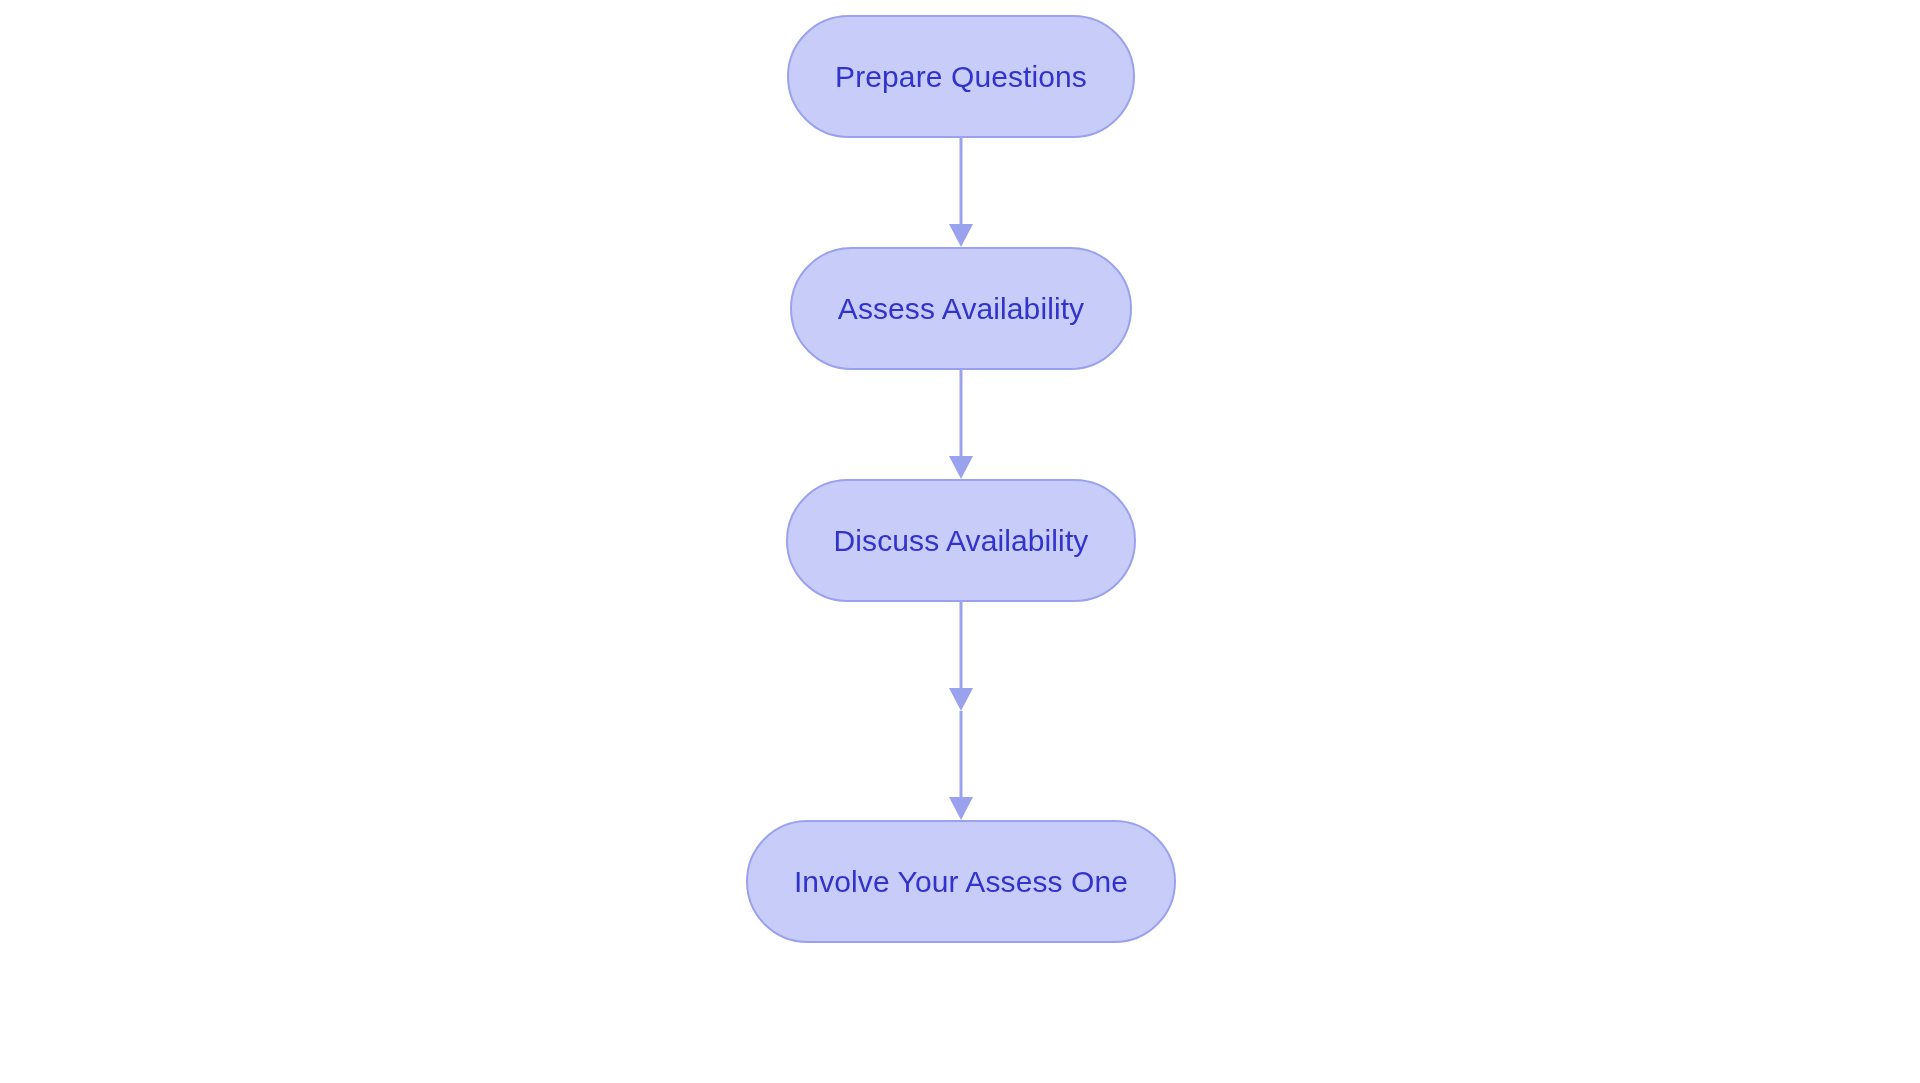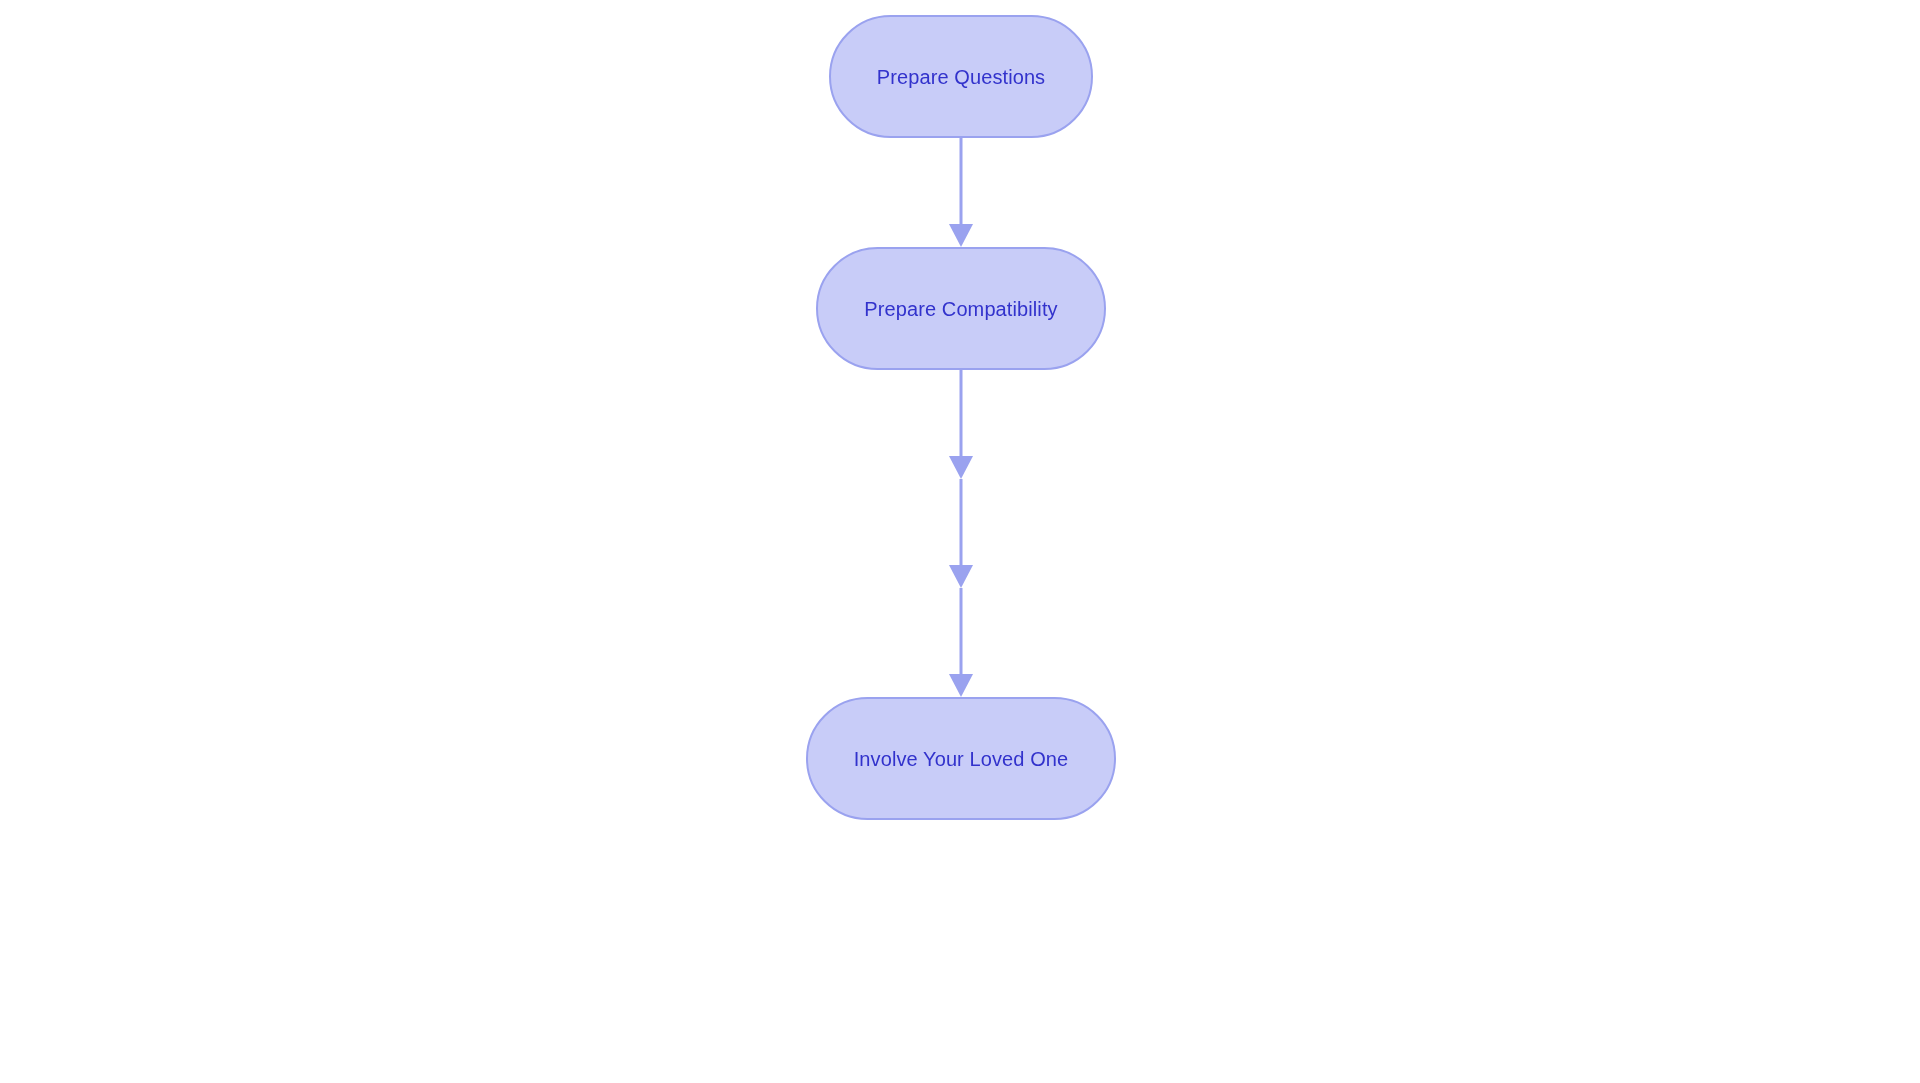--- a/index.html
+++ b/index.html
@@ -41,21 +41,21 @@
     border: 2px solid #9aa2ef;
     display: flex;
     align-items: center;
     justify-content: center;
     padding: 0 46px;
     margin-left: 2px;
   }
 
   .node-label {
     color: #3232cc;
-    font-size: 20px;
+    font-size: 30px;
     line-height: 1;
     letter-spacing: 0.1px;
     white-space: nowrap;
     font-weight: 400;
   }
 
   .connector {
     position: relative;
     width: 30px;
     height: 109px;
@@ -98,38 +98,41 @@
     <div class="node">
       <span class="node-label">Prepare Questions</span>
     </div>
 
     <div class="connector">
       <div class="connector-line"></div>
       <div class="connector-arrowhead"></div>
     </div>
 
     <div class="node">
-      <span class="node-label">Prepare Compatibility</span>
+      <span class="node-label">Assess Availability</span>
+    </div>
+
+    <div class="connector">
+      <div class="connector-line"></div>
+      <div class="connector-arrowhead"></div>
+    </div>
+
+    <div class="node">
+      <span class="node-label">Discuss Availability</span>
     </div>
 
     <div class="connector">
       <div class="connector-line"></div>
       <div class="connector-arrowhead"></div>
     </div>
 
 
     <div class="connector">
       <div class="connector-line"></div>
       <div class="connector-arrowhead"></div>
     </div>
 
-
-    <div class="connector">
-      <div class="connector-line"></div>
-      <div class="connector-arrowhead"></div>
-    </div>
-
     <div class="node">
-      <span class="node-label">Involve Your Loved One</span>
+      <span class="node-label">Involve Your Assess One</span>
     </div>
 
   </div>
 </div>
 
 </body></html>

